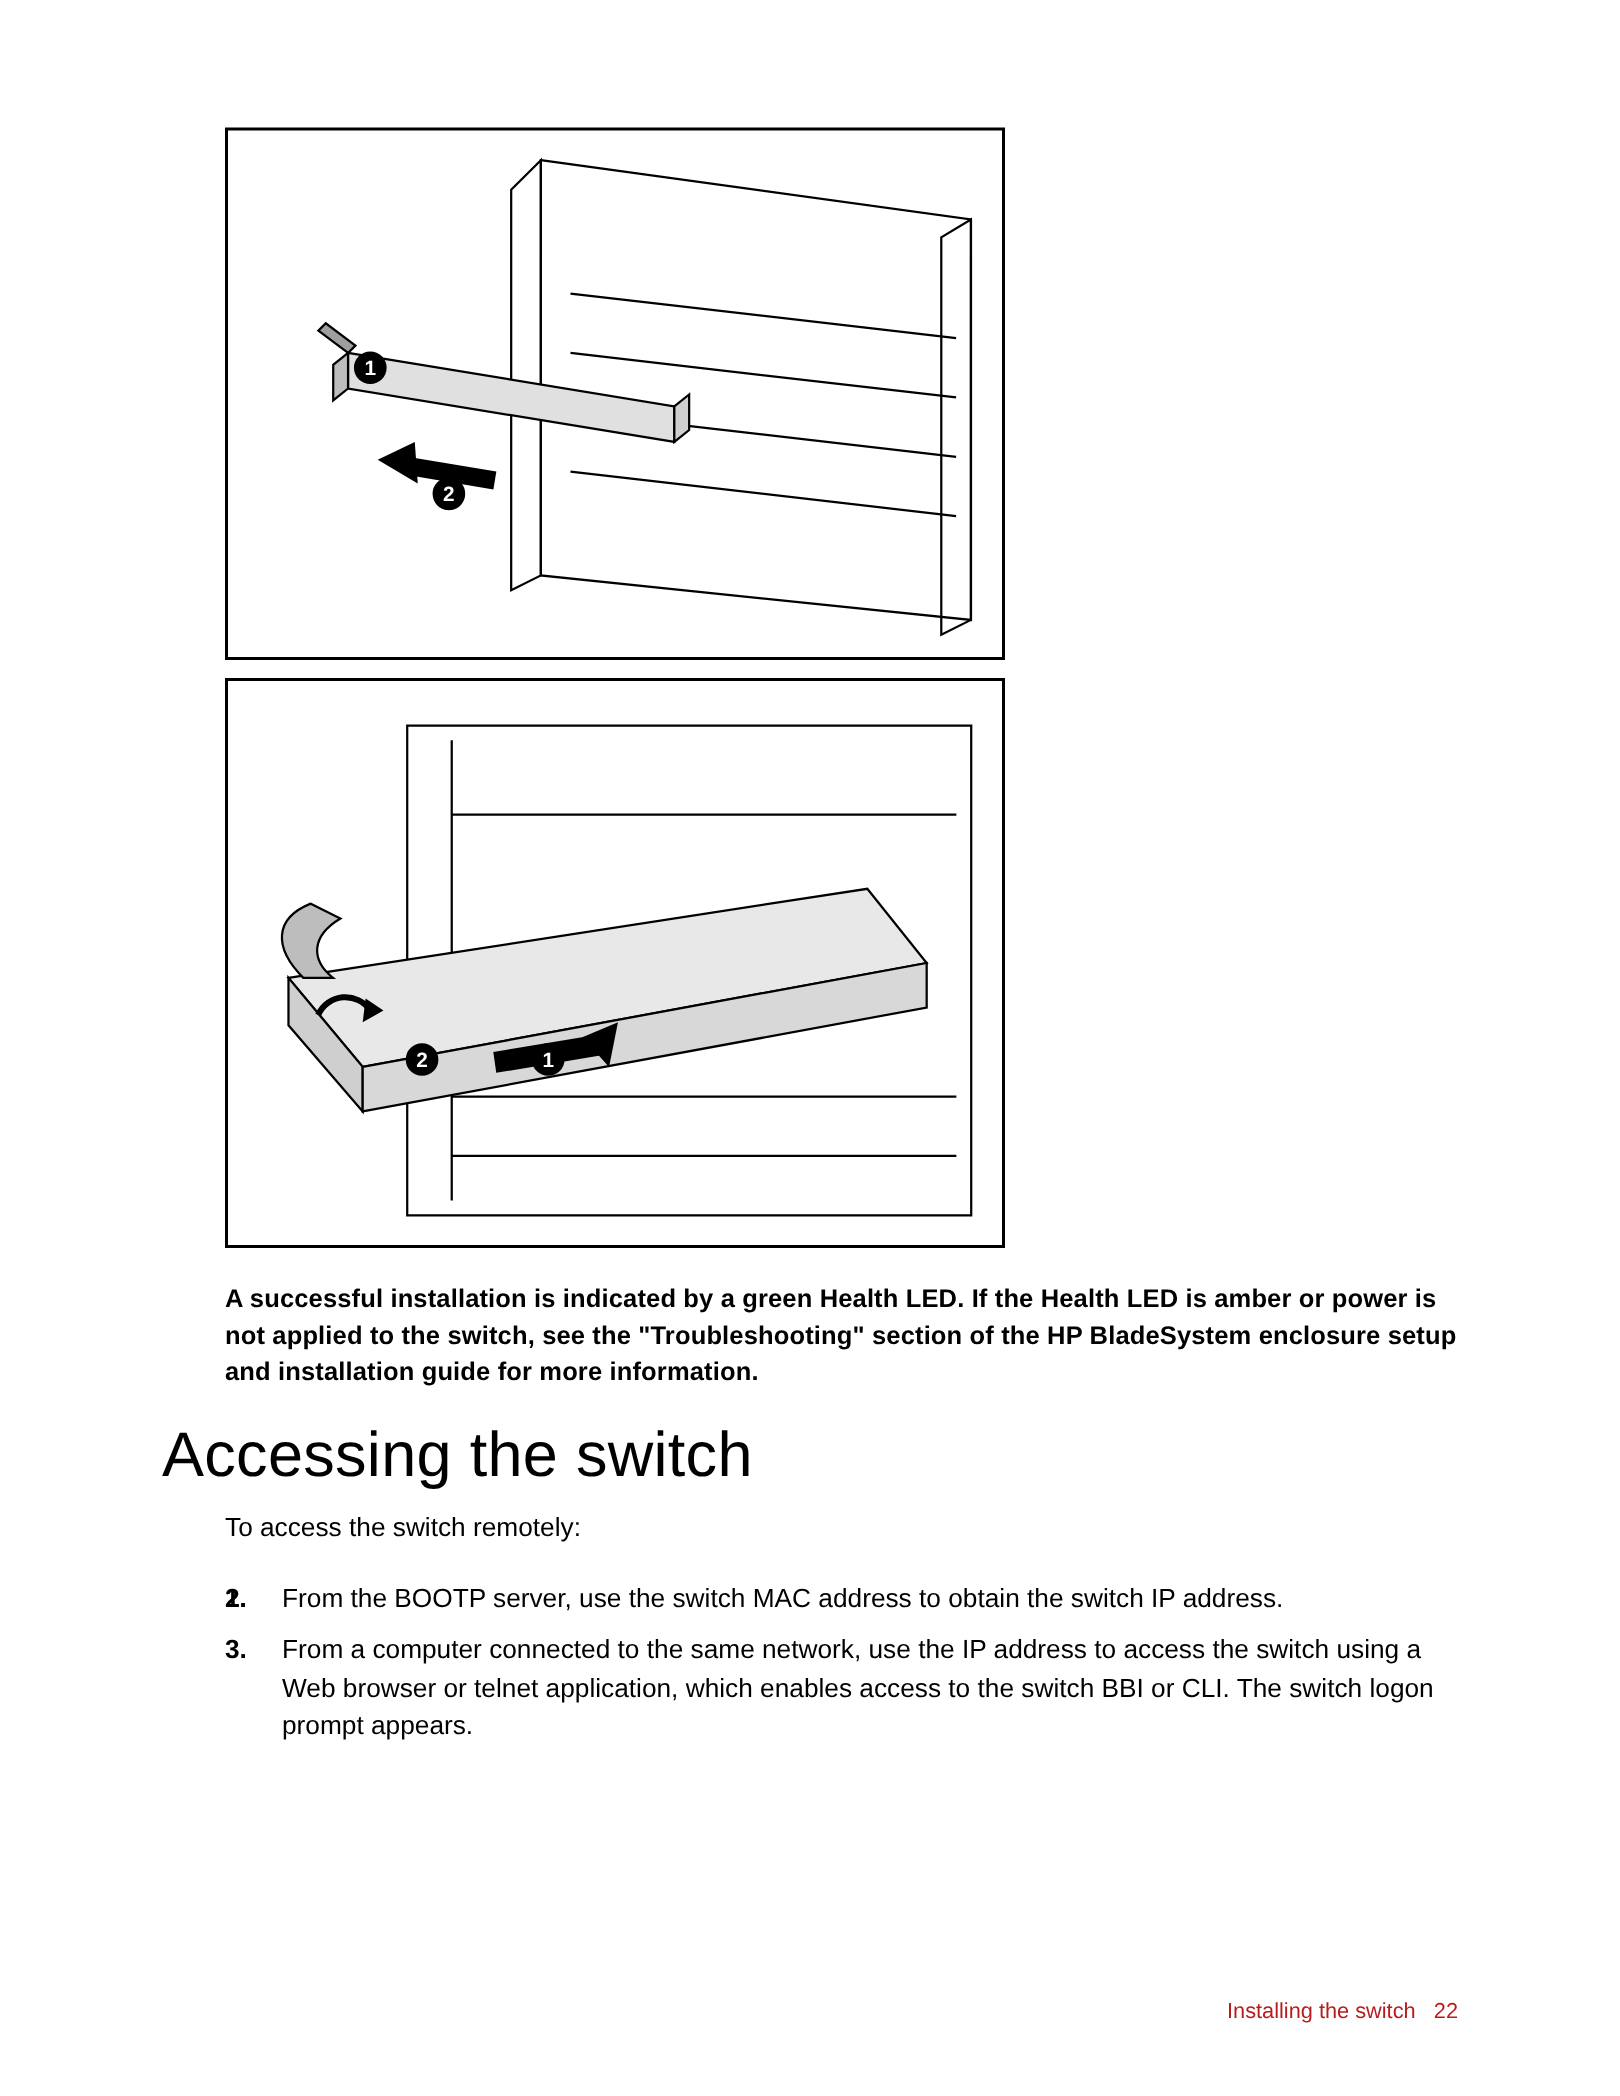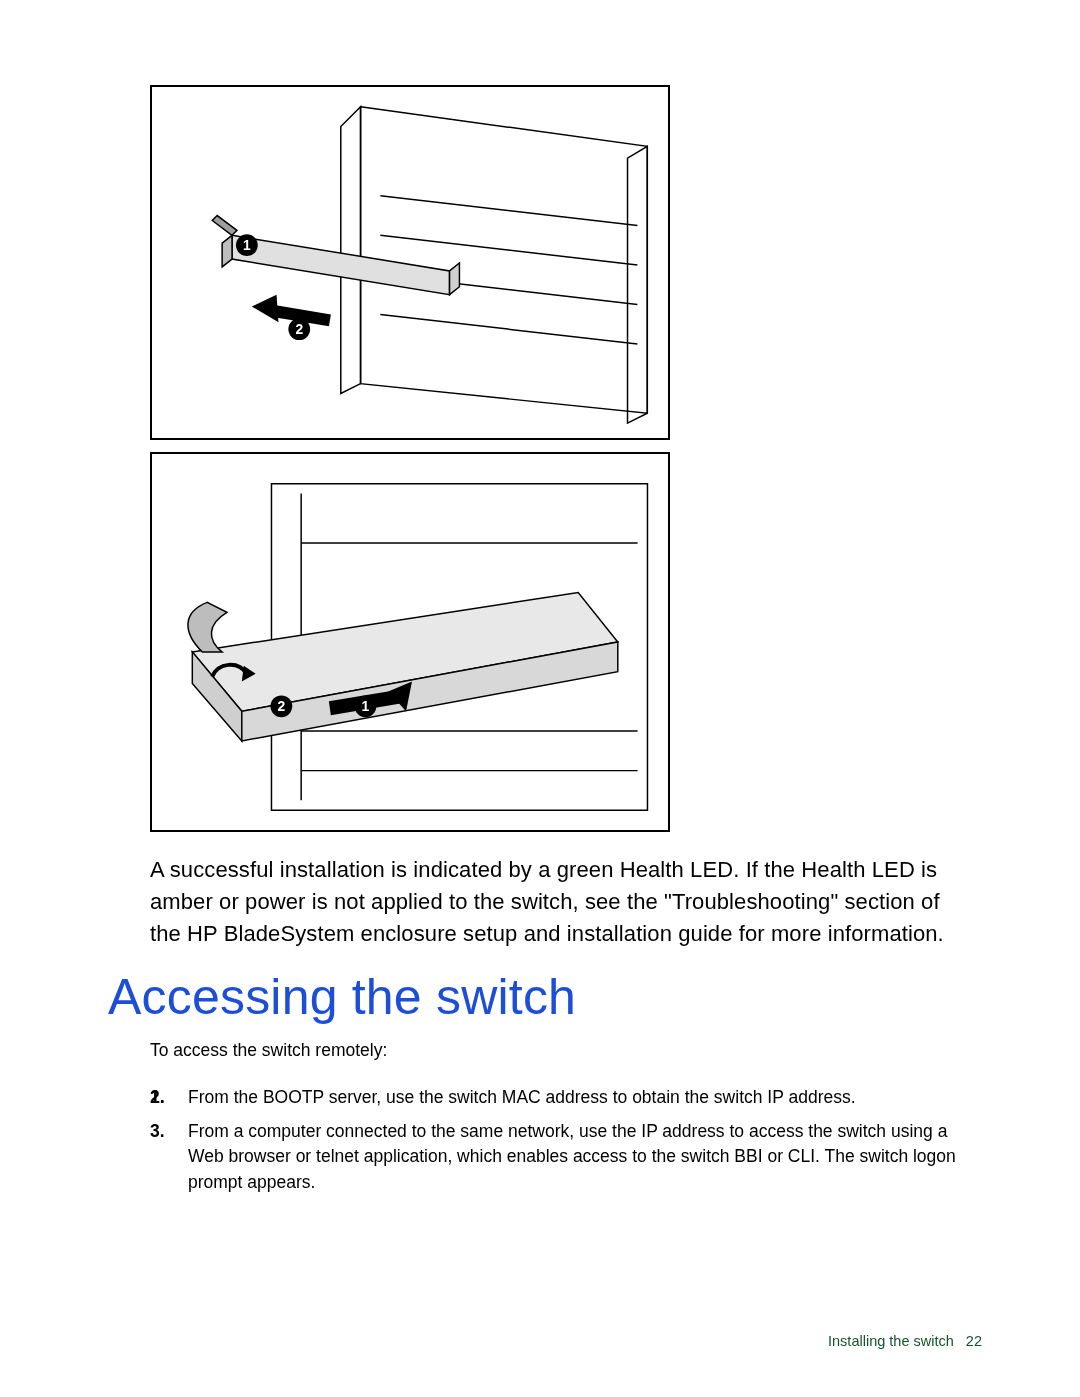--- a/index.html
+++ b/index.html
@@ -21,29 +21,29 @@
     border: 2px solid #000;
     margin-left: 42px;
     margin-bottom: 12px;
     background: #fff;
     width: 520px;
   }
   .figure-box.top { height: 355px; margin-top: 0; }
   .figure-box.bottom { height: 380px; margin-top: 4px; margin-bottom: 22px;}
   .figure-inner { width: 100%; height: 100%; }
   .body-para {
-    font-size: 22px;
+    font-size: 17px;
     line-height: 1.45;
     margin: 0 0 18px 42px;
-    font-weight: 400;
+    font-weight: 700;
     letter-spacing: 0.1px;
   }
   .section-heading {
-    color: #1d4ed8;
-    font-size: 50px;
+    color: #000000;
+    font-size: 42px;
     font-weight: 400;
     margin: 4px 0 14px 0;
     letter-spacing: 0.2px;
   }
   .intro-para {
     font-size: 17.5px;
     line-height: 1.45;
     margin: 0 0 10px 42px;
     font-weight: 400;
   }
@@ -64,24 +64,24 @@
     padding-left: 38px;
     position: relative;
   }
   ol.steps li .num {
     position: absolute;
     left: 0; top: 0;
     font-weight: 700;
   }
   .footer {
     position: absolute;
-    right: 98px;
+    right: 108px;
     bottom: 48px;
     font-size: 14.5px;
-    color: #14532d;
+    color: #b91c1c;
   }
 </style>
 </head>
 <body>
 
 <div class="page">
 
   <div class="figure-box top" aria-label="Switch module being removed from upper bay of enclosure, callouts 1 and 2 with arrow indicating direction">
     <svg class="figure-inner" viewBox="0 0 520 355">
 

